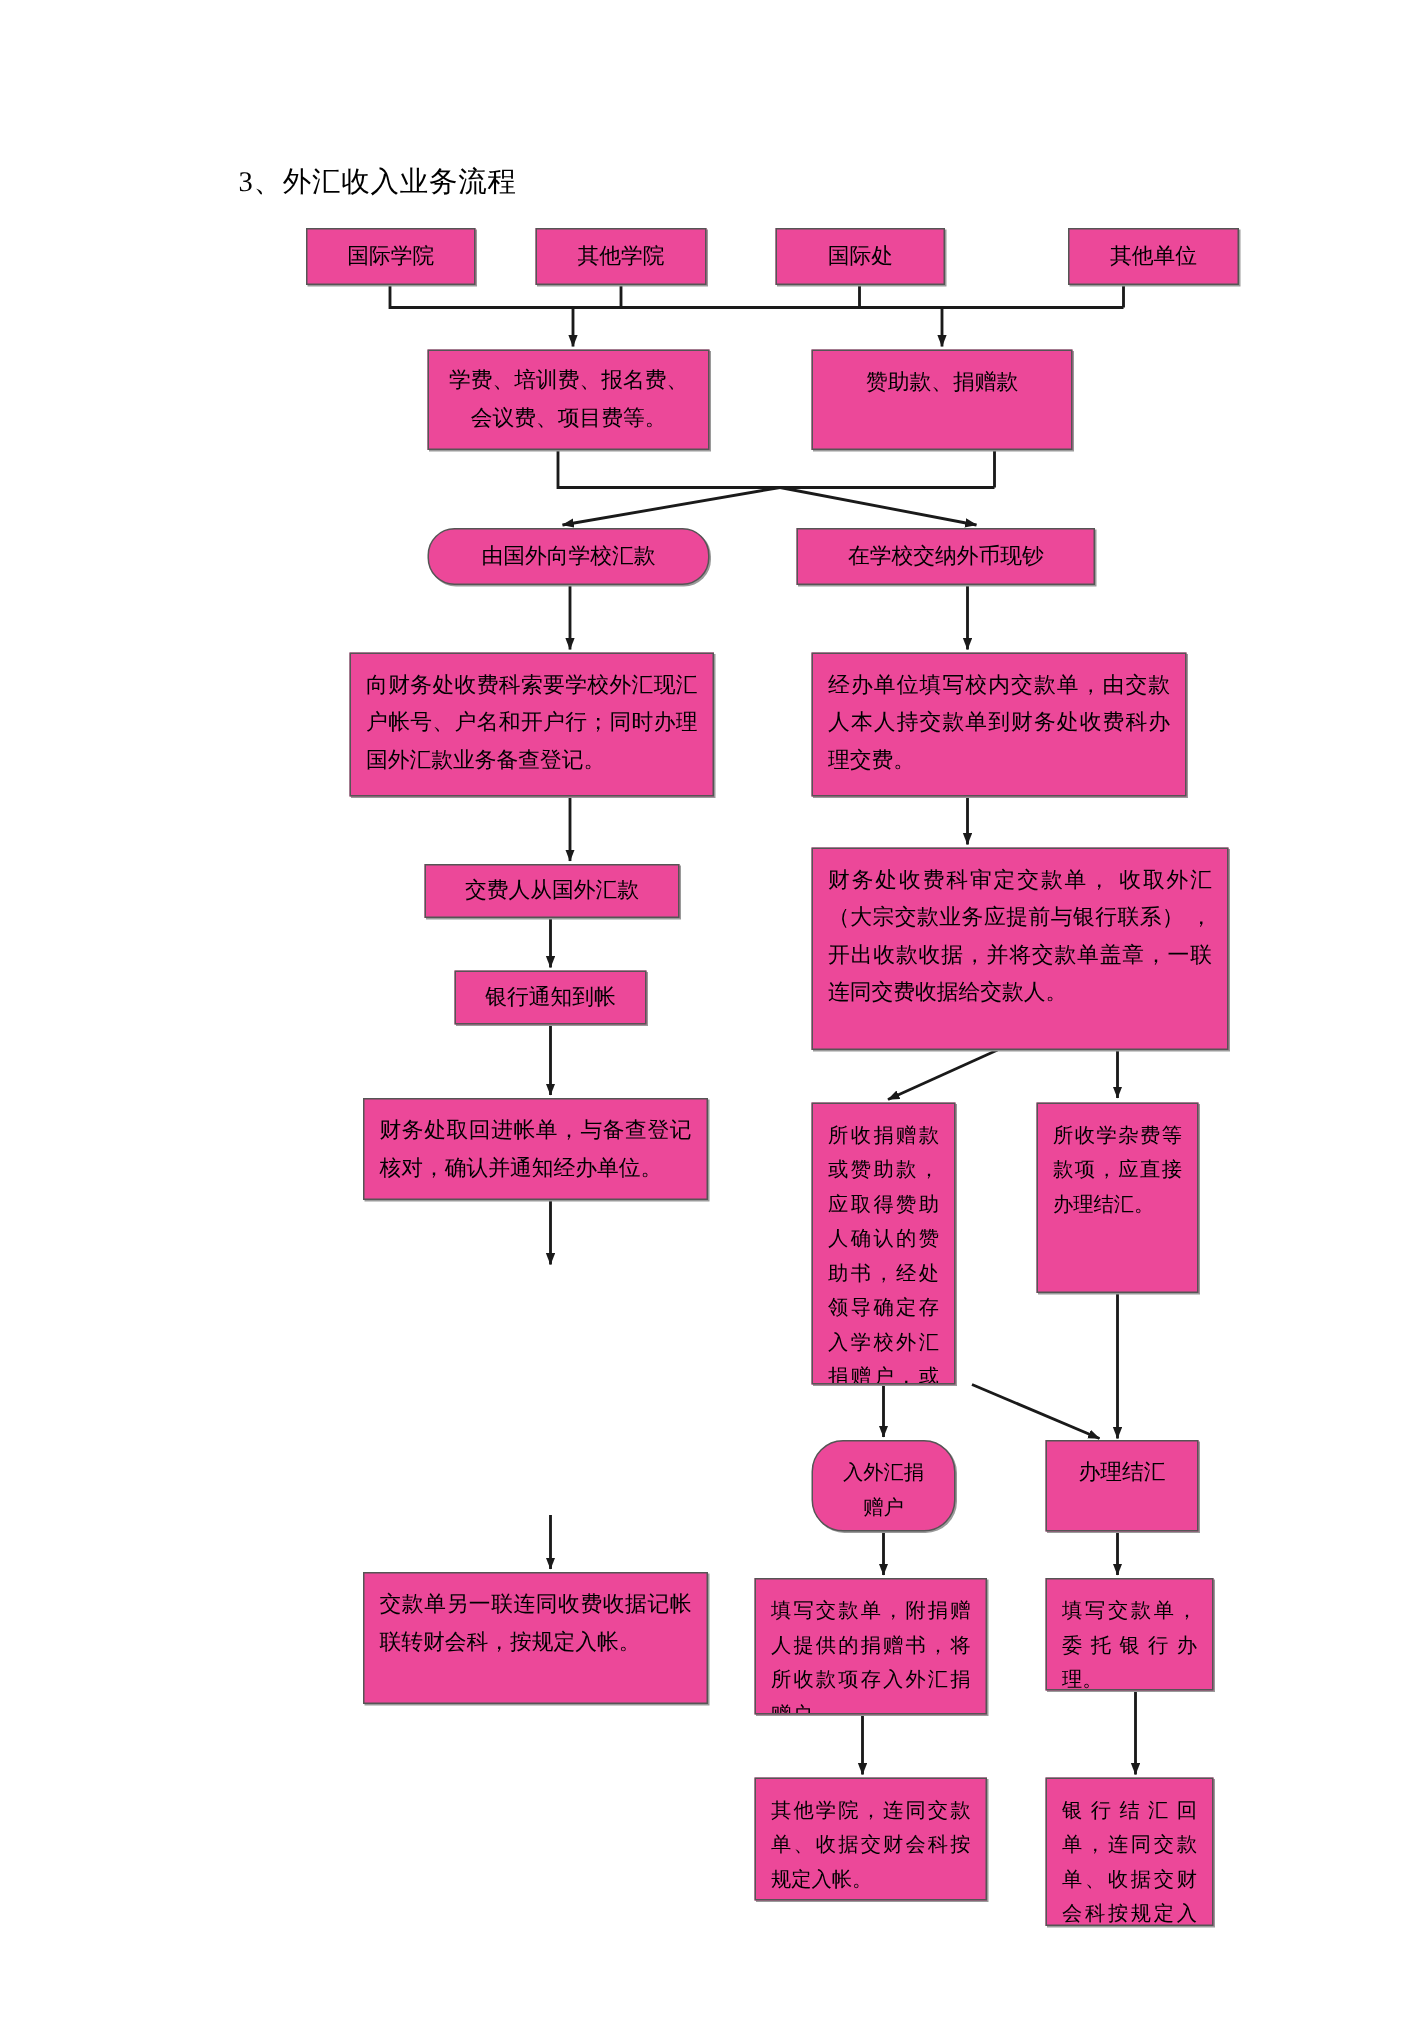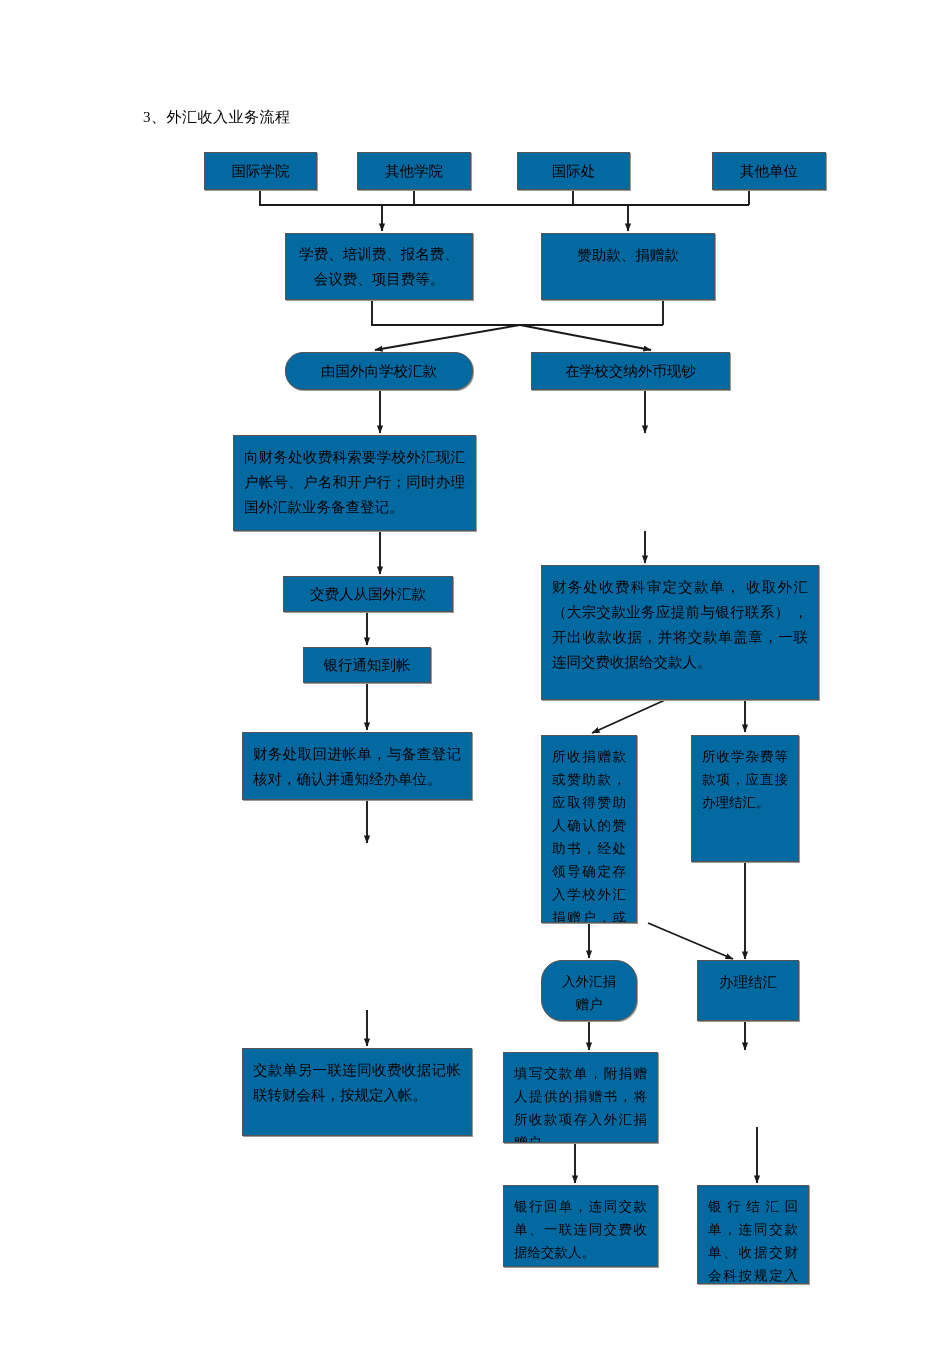--- a/index.html
+++ b/index.html
@@ -9,29 +9,30 @@
     font-family:"Liberation Serif","DejaVu Serif",serif;
     color:#000;
     position:relative;
     overflow:hidden;
   }
   #canvas{position:absolute;left:0;top:0;width:950px;height:1345px;}
   #svg-layer{position:absolute;left:0;top:0;width:950px;height:1345px;pointer-events:none;}
 
   .title{
     position:absolute;
-    font-size:15px;
+    font-size:19px;
     letter-spacing:0.5px;
     white-space:nowrap;
+    margin-left:16px;
   }
 
   .node{
     position:absolute;
     box-sizing:border-box;
-    background:#0369a1;
+    background:#ec4899;
     border:1px solid #555;
     box-shadow:1px 1px 0 #9a9a9a;
     display:flex;
     align-items:center;
     justify-content:flex-start;
     overflow:hidden;
   }
   .node .txt{
     display:block;
     width:100%;
@@ -126,20 +127,23 @@
   <div class="node n-center" style="left:285px;top:352px;width:188px;height:38px;border-radius:18px;">
     <span class="txt">由国外向学校汇款</span>
   </div>
   <div class="node n-center" style="left:531px;top:352px;width:199px;height:38px;">
     <span class="txt">在学校交纳外币现钞</span>
   </div>
 
   <div class="node n-justify n-top" style="left:233px;top:435px;width:243px;height:96px;">
     <span class="txt">向财务处收费科索要学校外汇现汇户帐号、户名和开户行；同时办理国外汇款业务备查登记。</span>
   </div>
+  <div class="node n-justify n-top" style="left:541px;top:435px;width:250px;height:96px;">
+    <span class="txt">经办单位填写校内交款单，由交款人本人持交款单到财务处收费科办理交费。</span>
+  </div>
 
   <div class="node n-center" style="left:283px;top:576px;width:170px;height:36px;">
     <span class="txt">交费人从国外汇款</span>
   </div>
   <div class="node n-justify n-top" style="left:541px;top:565px;width:278px;height:135px;">
     <span class="txt">财务处收费科审定交款单，  收取外汇（大宗交款业务应提前与银行联系）  ，开出收款收据，并将交款单盖章，一联连同交费收据给交款人。</span>
   </div>
 
   <div class="node n-center" style="left:303px;top:647px;width:128px;height:36px;">
     <span class="txt">银行通知到帐</span>
@@ -163,21 +167,24 @@
   <div class="node n-center n-top" style="left:697px;top:960px;width:102px;height:61px;">
     <span class="txt">办理结汇</span>
   </div>
 
   <div class="node n-justify n-top" style="left:242px;top:1048px;width:230px;height:88px;">
     <span class="txt">交款单另一联连同收费收据记帐联转财会科，按规定入帐。</span>
   </div>
   <div class="node n-justify n-top small" style="left:503px;top:1052px;width:155px;height:91px;">
     <span class="txt">填写交款单，附捐赠人提供的捐赠书，将所收款项存入外汇捐赠户。</span>
   </div>
+  <div class="node n-justify n-top small" style="left:697px;top:1052px;width:112px;height:75px;">
+    <span class="txt">填写交款单，委 托 银 行 办理。</span>
+  </div>
 
   <div class="node n-justify n-top small" style="left:503px;top:1185px;width:155px;height:82px;">
-    <span class="txt">银行回单，连同交款单、一联连同交费收据给交款人。</span>
+    <span class="txt">其他学院，连同交款单、收据交财会科按规定入帐。</span>
   </div>
   <div class="node n-justify n-top small" style="left:697px;top:1185px;width:112px;height:99px;">
     <span class="txt">银行结汇回单，连同交款单、收据交财会科按规定入帐。</span>
   </div>
 
 </div>
 
 </body></html>

